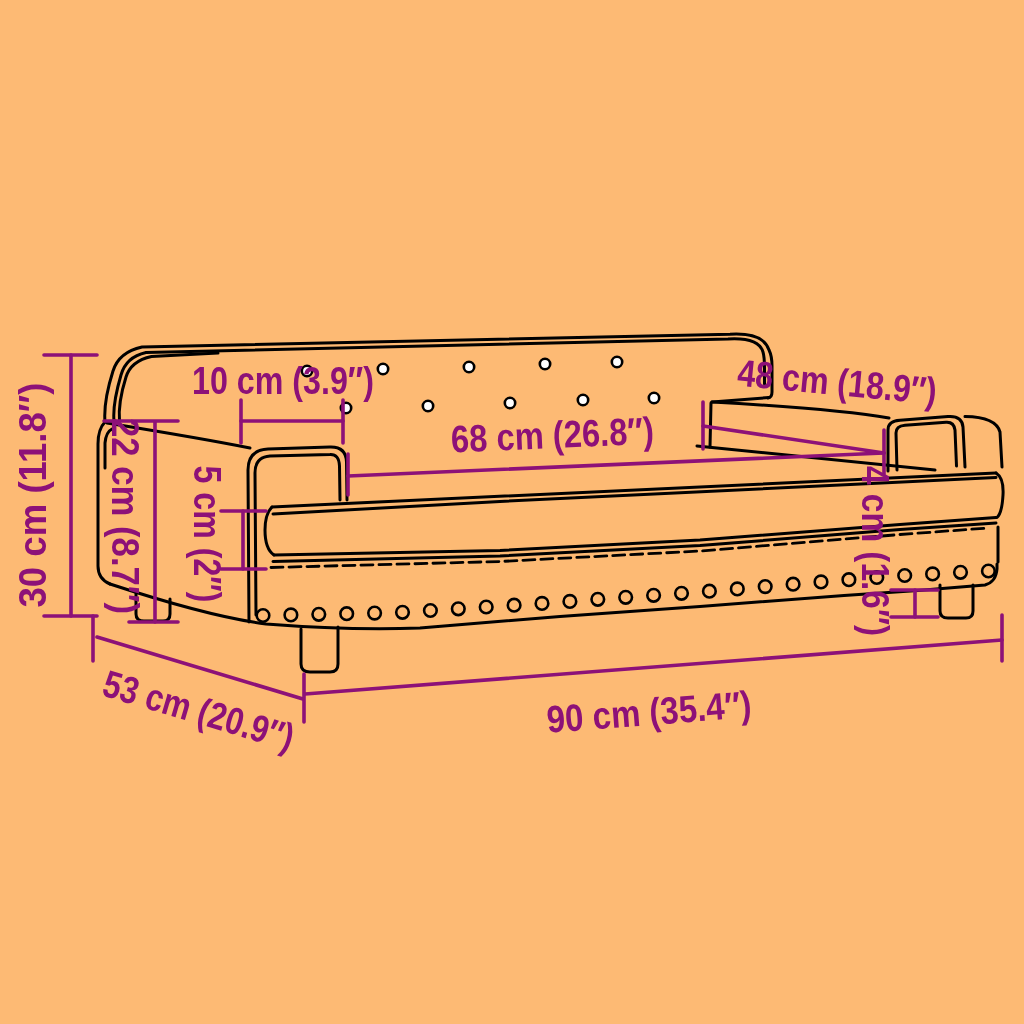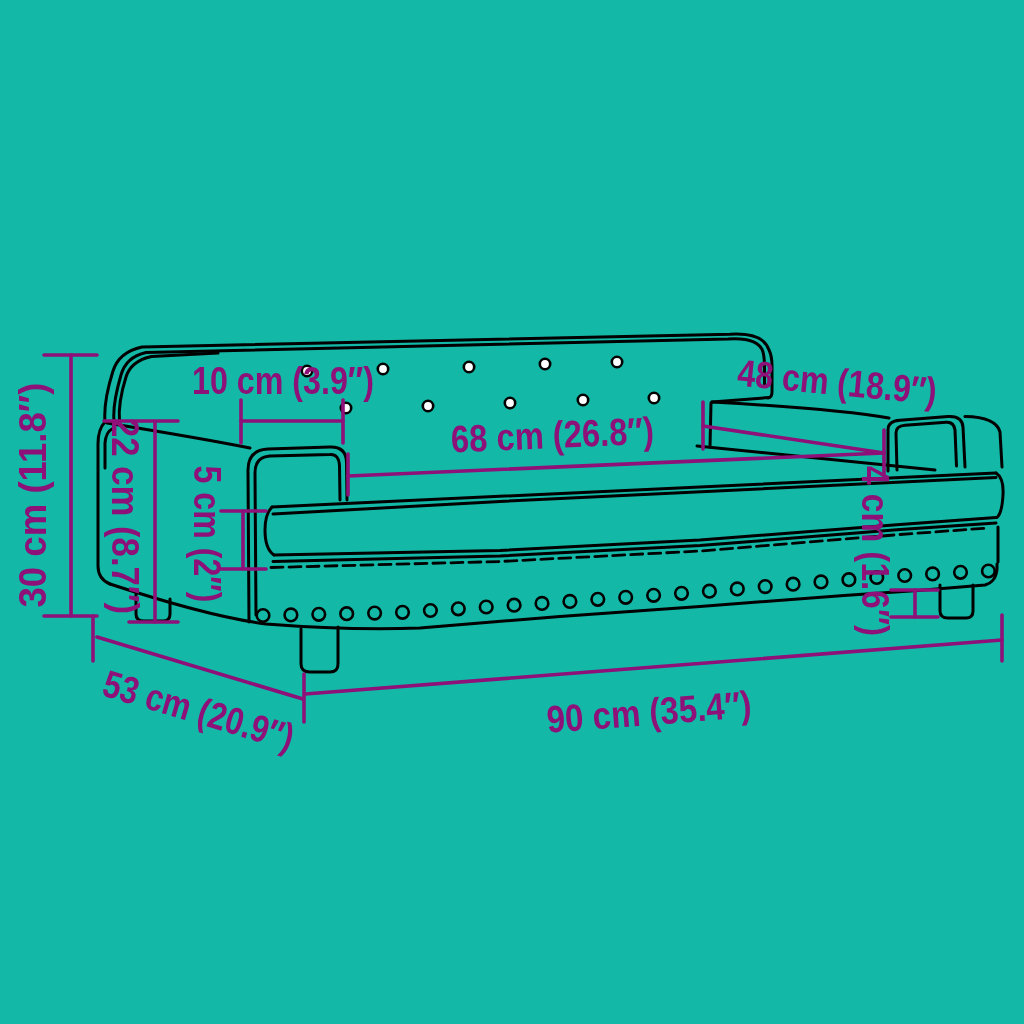--- a/index.html
+++ b/index.html
@@ -1,16 +1,16 @@
 <!DOCTYPE html>
 <html><head>
 <meta charset="utf-8">
 <style>
   html,body{margin:0;padding:0;background:#ffffff;}
-  .stage{width:1024px;height:1024px;position:relative;background:#14b8a6;}
+  .stage{width:1024px;height:1024px;position:relative;background:#fdba74;}
   svg{position:absolute;left:0;top:0;}
   text{font-family:"Liberation Sans",sans-serif;font-weight:bold;fill:#8D1178;}
 </style>
 </head>
 <body>
 
 <div class="stage">
 <svg width="1024" height="1024" viewBox="0 0 1024 1024">
   <g fill="none" stroke="#000000" stroke-width="3" stroke-linecap="round" stroke-linejoin="round">
 

